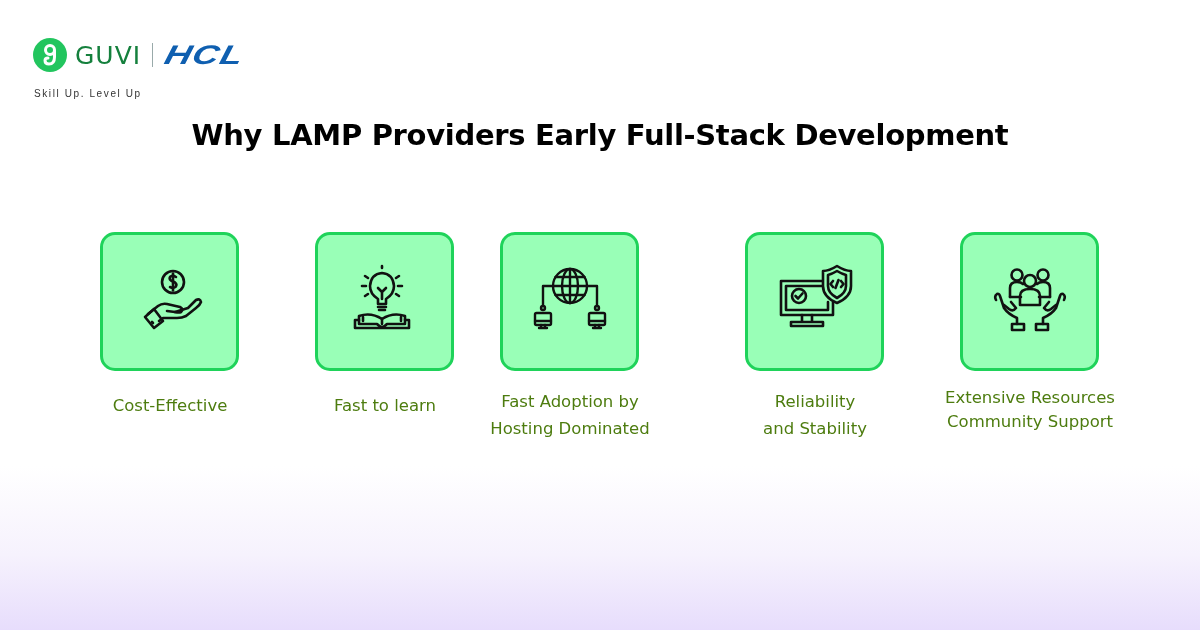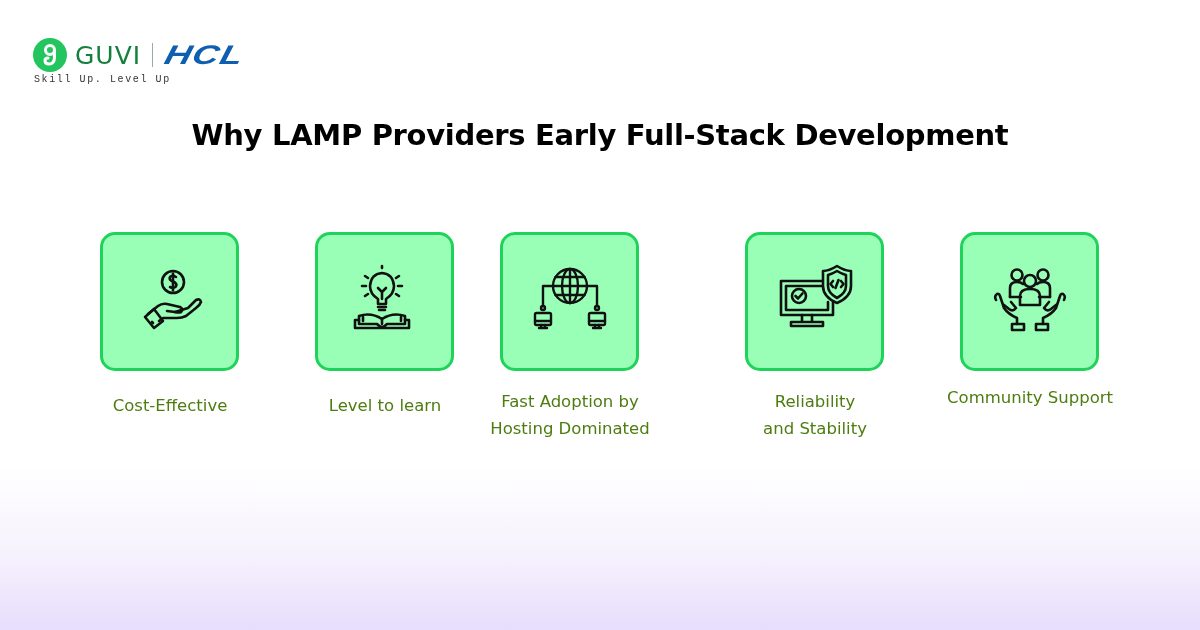--- a/index.html
+++ b/index.html
@@ -21,22 +21,22 @@
     color: #15803d; margin-left: 8px; letter-spacing: 1px;
   }
   .logo-divider { width: 1px; height: 24px; background: #9aa; margin: 0 12px 0 11px; }
   .hcl-text {
     font-family: "Liberation Sans", sans-serif; font-weight: 900; font-style: italic;
     font-size: 27px; color: #0f5fb0; letter-spacing: 1px;
     transform: skewX(-14deg) scaleX(1.35); transform-origin: left center;
     display: inline-block;
   }
   .tagline {
-    font-family: Liberation Mono, monospace;
-    font-size: 10px; letter-spacing: 1.6px; color: #333; margin-top: 2px; margin-left: 1px;
+    font-family: Liberation Sans, sans-serif;
+    font-size: 10px; letter-spacing: 1.6px; color: #333; margin-top: 16px; margin-left: 1px;
   }
   .title {
     position: absolute; left: 0; right: 0; top: 118px; text-align: center;
     font-family: "DejaVu Sans", sans-serif; font-weight: bold;
     font-size: 29px; color: #000; letter-spacing: -0.3px;
   }
   .card {
     position: absolute; top: 232px; width: 140px; text-align: center;
   }
   .tile {
@@ -95,21 +95,21 @@
       <path d="M33 37 Q25 32 25 24 Q26 12 37 11 Q48 12 49 24 Q49 32 41 37 V42 H33 Z"></path>
       <path d="M33 45 H41 M34 48 H40"></path>
       <path d="M33 26 L37 30 L41 26 M37 30 V37"></path>
       <path d="M17 24 H21 M53 24 H57 M20 14 L23 16 M54 14 L51 16 M20 34 L23 32 M54 34 L51 32 M37 4 V6"></path>
       <path d="M14 62 V54 Q26 50 37 57 Q48 50 60 54 V62 H42 Q39 65 37 65 Q35 65 32 62 Z"></path>
       <path d="M18 55 V59 M56 55 V59 M37 57 V62"></path>
       <path d="M14 58 H10 V66 H64 V58 H60"></path>
     </svg>
   </div>
   <div class="label" style="top:160px;">
-    <div>Level to learn</div>
+    <div>Fast to learn</div>
   </div>
 </div>
 
 <div class="card" style="left:500px;">
   <div class="tile">
     <svg viewBox="0 0 80 80" fill="none" stroke="#111" stroke-width="2.4" stroke-linecap="round" stroke-linejoin="round">
       <circle cx="40" cy="24" r="17"></circle>
       <ellipse cx="40" cy="24" rx="8" ry="17"></ellipse>
       <path d="M40 7 V41 M23 24 H57 M25.5 15 H54.5 M25.5 33 H54.5"></path>
       <path d="M23 24 H13 V44 M57 24 H67 V44"></path>
@@ -156,15 +156,16 @@
       <path d="M30 43 V34 Q30 27 40 27 Q50 27 50 34 V43 Z"></path>
       <path d="M6 38 Q4 34 7 32 Q9 31 10 34 L14 46 Q18 52 27 56 V62"></path>
       <path d="M14 43 L19 47 Q23 50 26 46 L21 40"></path>
       <path d="M74 38 Q76 34 73 32 Q71 31 70 34 L66 46 Q62 52 53 56 V62"></path>
       <path d="M66 43 L61 47 Q57 50 54 46 L59 40"></path>
       <rect x="22" y="62" width="12" height="6"></rect>
       <rect x="46" y="62" width="12" height="6"></rect>
     </svg>
   </div>
   <div class="label tight" style="top:154px;">
+    <div>Extensive Resources</div>
     <div>Community Support</div>
   </div>
 </div>
 
 </body></html>

